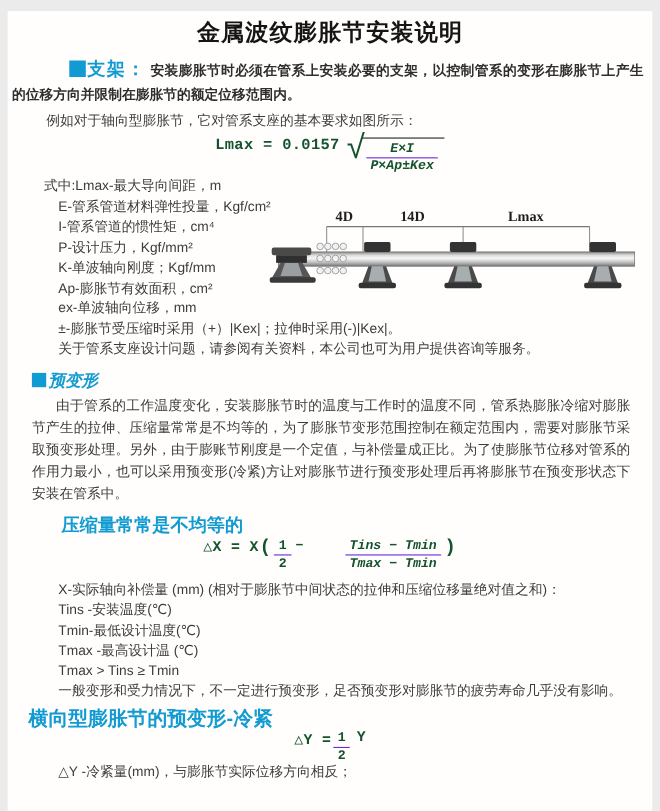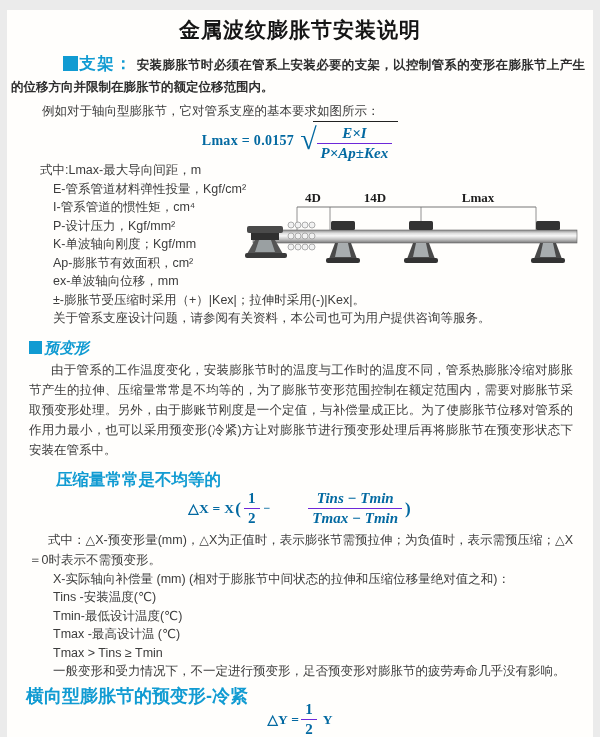--- a/index.html
+++ b/index.html
@@ -19,29 +19,29 @@
     margin:8px 8px 0 4px;line-height:22px;text-align:justify;
     text-indent:52px;font-weight:600;color:#2e2e2e;
   }
   .marker{display:inline-block;background:#119bd2;vertical-align:-2px;}
   .marker.lg{width:15px;height:15px;margin-right:1px;text-indent:0;}
   .marker.sm{width:13px;height:13px;margin-right:2px;vertical-align:-1px;}
   .support-head{color:#119bd2;font-size:16.5px;font-weight:bold;letter-spacing:1px;margin-right:4px;}
   .example{margin:3px 0 0 22px;line-height:20px;text-indent:13px;}
   
   .formula{
-    display:flex;justify-content:center;align-items:center;
-    font-family:Liberation Serif, serif;
-    font-weight:bold;color:#0369a1;
+    display:flex;justify-content:center;align-items:flex-start;
+    font-family:Liberation Mono, monospace;
+    font-weight:bold;color:#14532d;
   }
   .f1{margin-top:4px;height:32px;}
   .flhs{font-size:14px;letter-spacing:.3px;}
   .radical{font-size:30px;font-weight:400;line-height:1;margin:0 0 0 6px;transform:translateY(-2px);}
   .radicand{border-top:1.4px solid #222;padding:2px 4px 0 2px;margin-left:-4px;margin-top:1px;}
-  .frac{display:inline-flex;flex-direction:column;align-items:center;font-size:15px;line-height:1.25;margin:0 2px;}
+  .frac{display:inline-flex;flex-direction:column;align-items:center;font-size:12px;line-height:1.25;margin:0 2px;}
   .frac .num{padding:0 4px;}
   .frac .den{border-top:1px solid #6d28d9;padding:0 4px;}
   .f1 .frac{font-style:italic;}
   .f2{height:38px;}
   .f2 .flhs{font-size:13.5px;}
   .paren{font-size:17px;font-weight:600;margin:0 1px;}
   .op{margin:0 2px;font-size:12px;}
   .frac.it{font-style:italic;margin-left:36px;}
   .f3{height:26px;}
   .f3 .flhs,.f3 .frhs{font-size:13.5px;}
@@ -178,21 +178,20 @@
       <span class="den">2</span>
     </span>
     <span class="op">−</span>
     <span class="frac it">
       <span class="num">Tins − Tmin</span>
       <span class="den">Tmax − Tmin</span>
     </span>
     <span class="paren">)</span>
   </div>
 
-  <p class="body-para ti">式中：△X-预变形量(mm)，△X为正值时，表示膨张节需预拉伸；为负值时，表示需预压缩；△X＝0时表示不需预变形。</p>
 
   <div class="lines">
     <div>X-实际轴向补偿量 (mm) (相对于膨胀节中间状态的拉伸和压缩位移量绝对值之和)：</div>
     <div>Tins -安装温度(℃)</div>
     <div>Tmin-最低设计温度(℃)</div>
     <div>Tmax -最高设计温 (℃)</div>
     <div>Tmax &gt; Tins ≥ Tmin</div>
     <div>一般变形和受力情况下，不一定进行预变形，足否预变形对膨胀节的疲劳寿命几乎没有影响。</div>
   </div>
 

